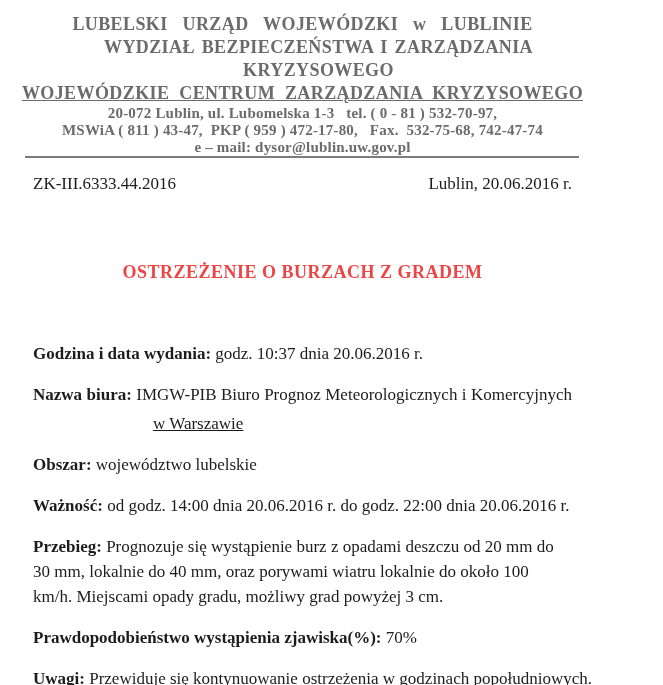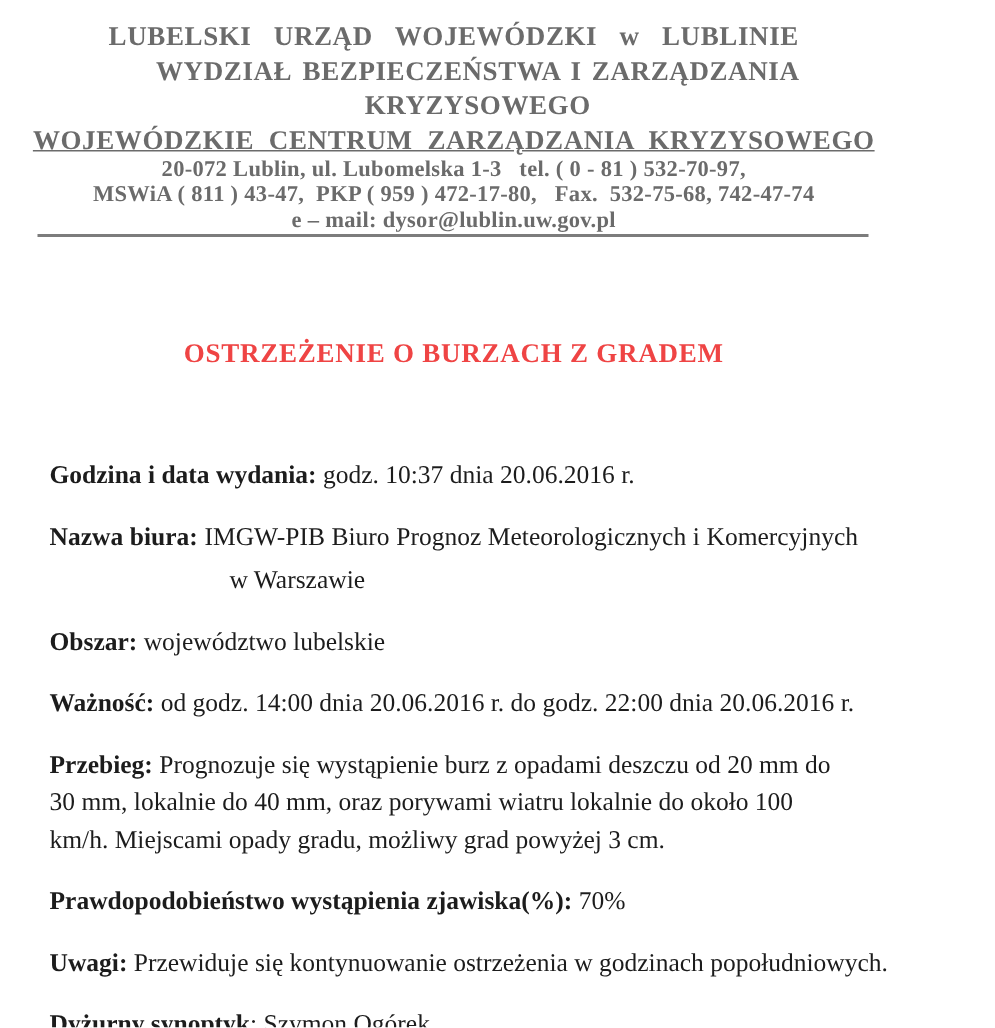--- a/index.html
+++ b/index.html
@@ -72,39 +72,44 @@
   }
   .field b { font-weight: bold; }
   .single { white-space: nowrap; }
   .justify-full {
     text-align: justify;
     text-align-last: justify;
   }
   .cont-line {
     margin: -3px 0 7px 120px;
     line-height: 25px;
+    text-decoration: underline;
   }
   .wrap-par { text-align: left; }
 </style>
 </head>
 <body>
 
 <div class="page">
 
   <header class="letterhead">
     <div class="org-line l1">LUBELSKI URZĄD WOJEWÓDZKI w LUBLINIE</div>
     <div class="org-line l2">WYDZIAŁ BEZPIECZEŃSTWA I ZARZĄDZANIA KRYZYSOWEGO</div>
     <div class="org-line l3">WOJEWÓDZKIE CENTRUM ZARZĄDZANIA KRYZYSOWEGO</div>
     <div class="addr-line">20-072 Lublin, ul. Lubomelska 1-3   tel. ( 0 - 81 ) 532-70-97,</div>
     <div class="addr-line">MSWiA ( 811 ) 43-47,  PKP ( 959 ) 472-17-80,   Fax.  532-75-68, 742-47-74</div>
     <div class="addr-line">e – mail: dysor@lublin.uw.gov.pl</div>
   </header>
 
   <hr class="rule">
 
+  <div class="ref-row">
+    <span>ZK-III.6333.44.2016</span>
+    <span>Lublin, 20.06.2016 r.</span>
+  </div>
 
   <h1 class="doc-title">OSTRZEŻENIE O BURZACH Z GRADEM</h1>
 
   <main class="doc-body">
 
     <p class="field single"><b>Godzina i data wydania:</b>
       <span>godz. 10:37 dnia 20.06.2016 r.</span></p>
 
     <p class="field justify-full"><b>Nazwa biura:</b>
       <span>IMGW-PIB Biuro Prognoz Meteorologicznych i Komercyjnych</span></p>

